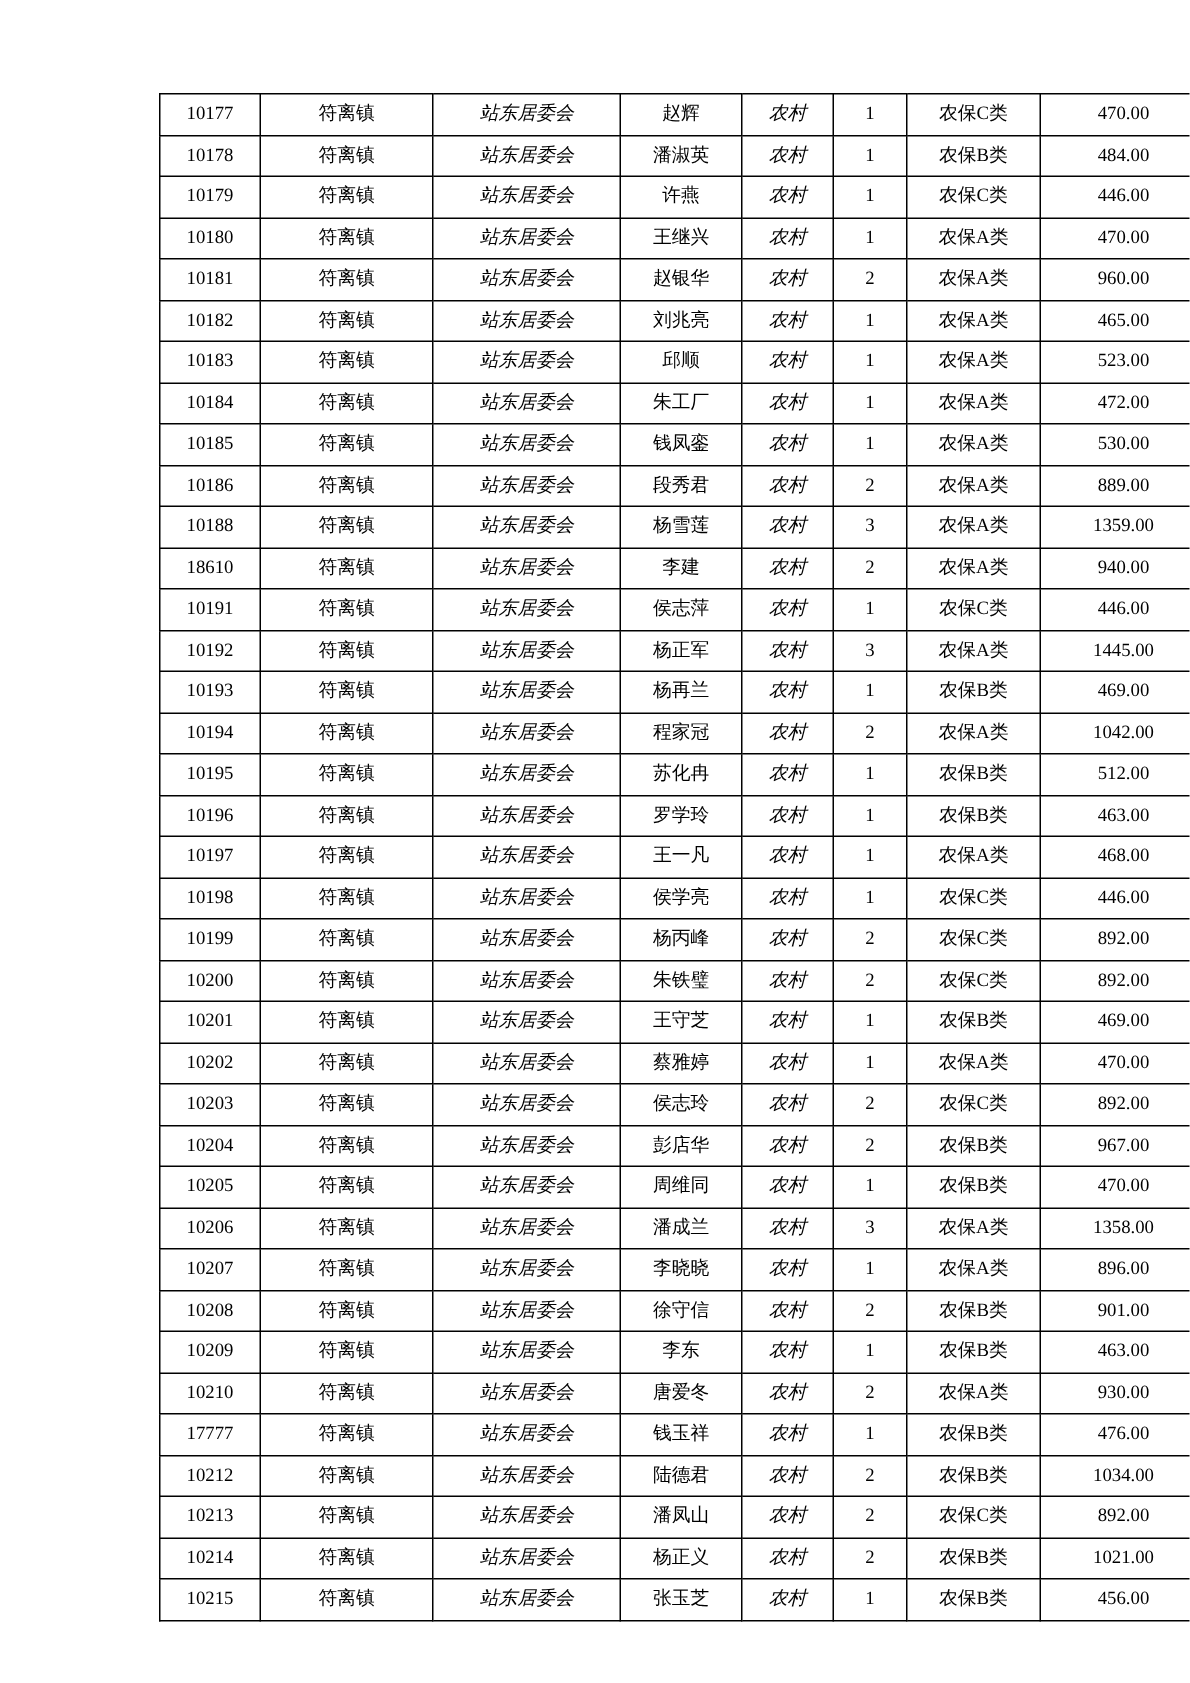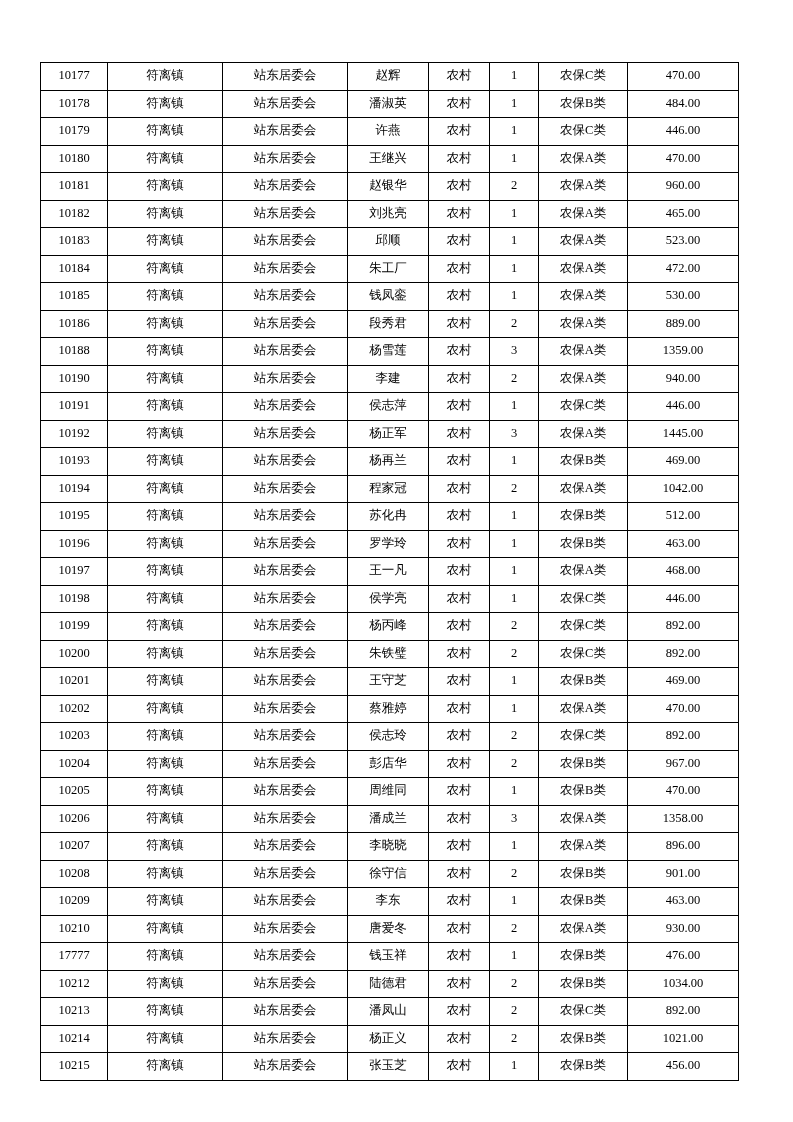--- a/index.html
+++ b/index.html
@@ -11,43 +11,43 @@
     width: 793px;
     height: 1122px;
     font-family: "Liberation Serif", "DejaVu Serif", serif;
     color: #000000;
   }
   .page {
     position: relative;
     width: 793px;
     height: 1122px;
     box-sizing: border-box;
-    padding: 62px 68px 0 40px;
+    padding: 62px 68px 0 106px;
   }
   table.data-table {
     border-collapse: collapse;
     width: 658px;
     table-layout: fixed;
   }
   table.data-table td {
     border: 1px solid #000000;
     height: 26.5px;
     padding: 0 2px;
     text-align: center;
     vertical-align: middle;
     font-size: 12.5px;
     line-height: 1.1;
     white-space: nowrap;
     overflow: hidden;
   }
   td.col-id      { width: 62px; }
   td.col-town    { width: 110px; }
-  td.col-village { width: 120px; }
+  td.col-village { width: 120px; font-style: italic; }
   td.col-name    { width: 76px; }
-  td.col-type    { width: 56px; }
+  td.col-type    { width: 56px; font-style: italic; }
   td.col-count   { width: 44px; }
   td.col-cat     { width: 84px; }
   td.col-amount  { width: 106px; }
   .num {
     font-family: "Liberation Serif", "DejaVu Serif", serif;
   }
 </style>
 </head>
 <body>
 
@@ -158,21 +158,21 @@
           <td class="col-id num">10188</td>
           <td class="col-town">符离镇</td>
           <td class="col-village">站东居委会</td>
           <td class="col-name">杨雪莲</td>
           <td class="col-type">农村</td>
           <td class="col-count num">3</td>
           <td class="col-cat">农保A类</td>
           <td class="col-amount num">1359.00</td>
         </tr>
         <tr>
-          <td class="col-id num">10190</td>
+          <td class="col-id num">18610</td>
           <td class="col-town">符离镇</td>
           <td class="col-village">站东居委会</td>
           <td class="col-name">李建</td>
           <td class="col-type">农村</td>
           <td class="col-count num">2</td>
           <td class="col-cat">农保A类</td>
           <td class="col-amount num">940.00</td>
         </tr>
         <tr>
           <td class="col-id num">10191</td>

